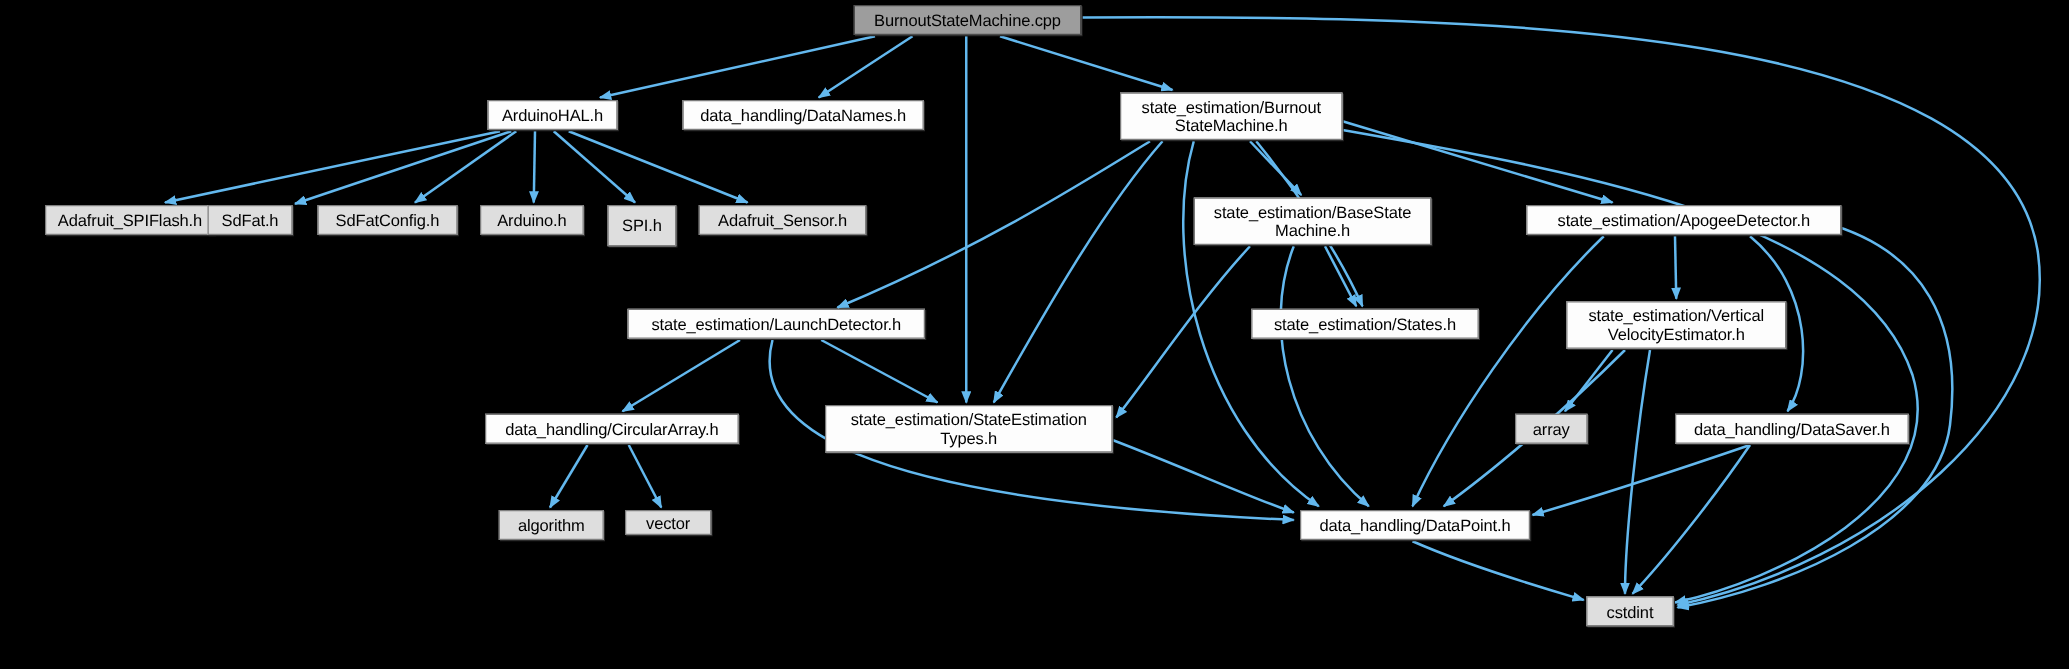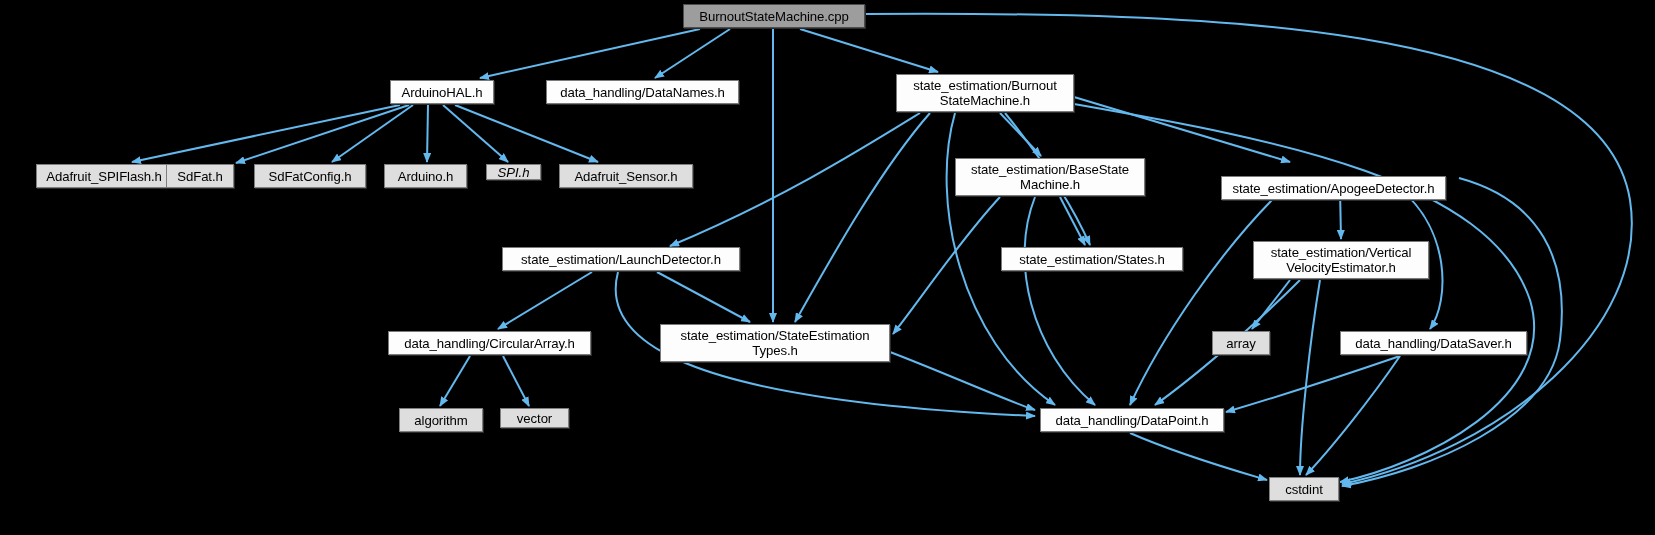--- a/index.html
+++ b/index.html
@@ -121,25 +121,25 @@
 
   <div class="node header" style="left:683px;top:4px;width:182px;height:24px;"><span>BurnoutStateMachine.cpp</span></div>
   <div class="node local" style="left:377px;top:80px;width:104px;height:24px;margin-left:13px;"><span>ArduinoHAL.h</span></div>
   <div class="node local" style="left:896px;top:74px;width:178px;height:38px;"><span>state_estimation/Burnout
 StateMachine.h</span></div>
   <div class="node local" style="left:546px;top:80px;width:193px;height:24px;"><span>data_handling/DataNames.h</span></div>
   <div class="node sys" style="left:8px;top:164px;width:136px;height:24px;margin-left:28px;"><span>Adafruit_SPIFlash.h</span></div>
   <div class="node sys" style="left:166px;top:164px;width:68px;height:24px;"><span>SdFat.h</span></div>
   <div class="node sys" style="left:254px;top:164px;width:112px;height:24px;"><span>SdFatConfig.h</span></div>
   <div class="node sys" style="left:384px;top:164px;width:83px;height:24px;justify-content:center;"><span>Arduino.h</span></div>
-  <div class="node sys" style="left:486px;top:164px;width:55px;height:16px;font-style:italic;"><span>SPI.h</span></div>
+  <div class="node sys" style="left:486px;top:164px;width:55px;height:33px;"><span>SPI.h</span></div>
   <div class="node sys" style="left:559px;top:164px;width:134px;height:24px;"><span>Adafruit_Sensor.h</span></div>
   <div class="node local" style="left:955px;top:158px;width:190px;height:38px;"><span>state_estimation/BaseState
 Machine.h</span></div>
-  <div class="node local" style="left:1221px;top:176px;width:225px;height:24px;"><span>state_estimation/ApogeeDetector.h</span></div>
+  <div class="node local" style="left:1221px;top:164px;width:252px;height:24px;"><span>state_estimation/ApogeeDetector.h</span></div>
   <div class="node local" style="left:502px;top:247px;width:238px;height:24px;"><span>state_estimation/LaunchDetector.h</span></div>
   <div class="node local" style="left:1001px;top:247px;width:182px;height:24px;"><span>state_estimation/States.h</span></div>
   <div class="node local" style="left:1253px;top:241px;width:176px;height:38px;"><span>state_estimation/Vertical
 VelocityEstimator.h</span></div>
   <div class="node local" style="left:388px;top:331px;width:203px;height:24px;"><span>data_handling/CircularArray.h</span></div>
   <div class="node local" style="left:660px;top:324px;width:230px;height:38px;"><span>state_estimation/StateEstimation
 Types.h</span></div>
   <div class="node sys" style="left:1212px;top:331px;width:58px;height:24px;"><span>array</span></div>
   <div class="node local" style="left:1340px;top:331px;width:187px;height:24px;"><span>data_handling/DataSaver.h</span></div>
   <div class="node sys" style="left:399px;top:408px;width:84px;height:24px;"><span>algorithm</span></div>

